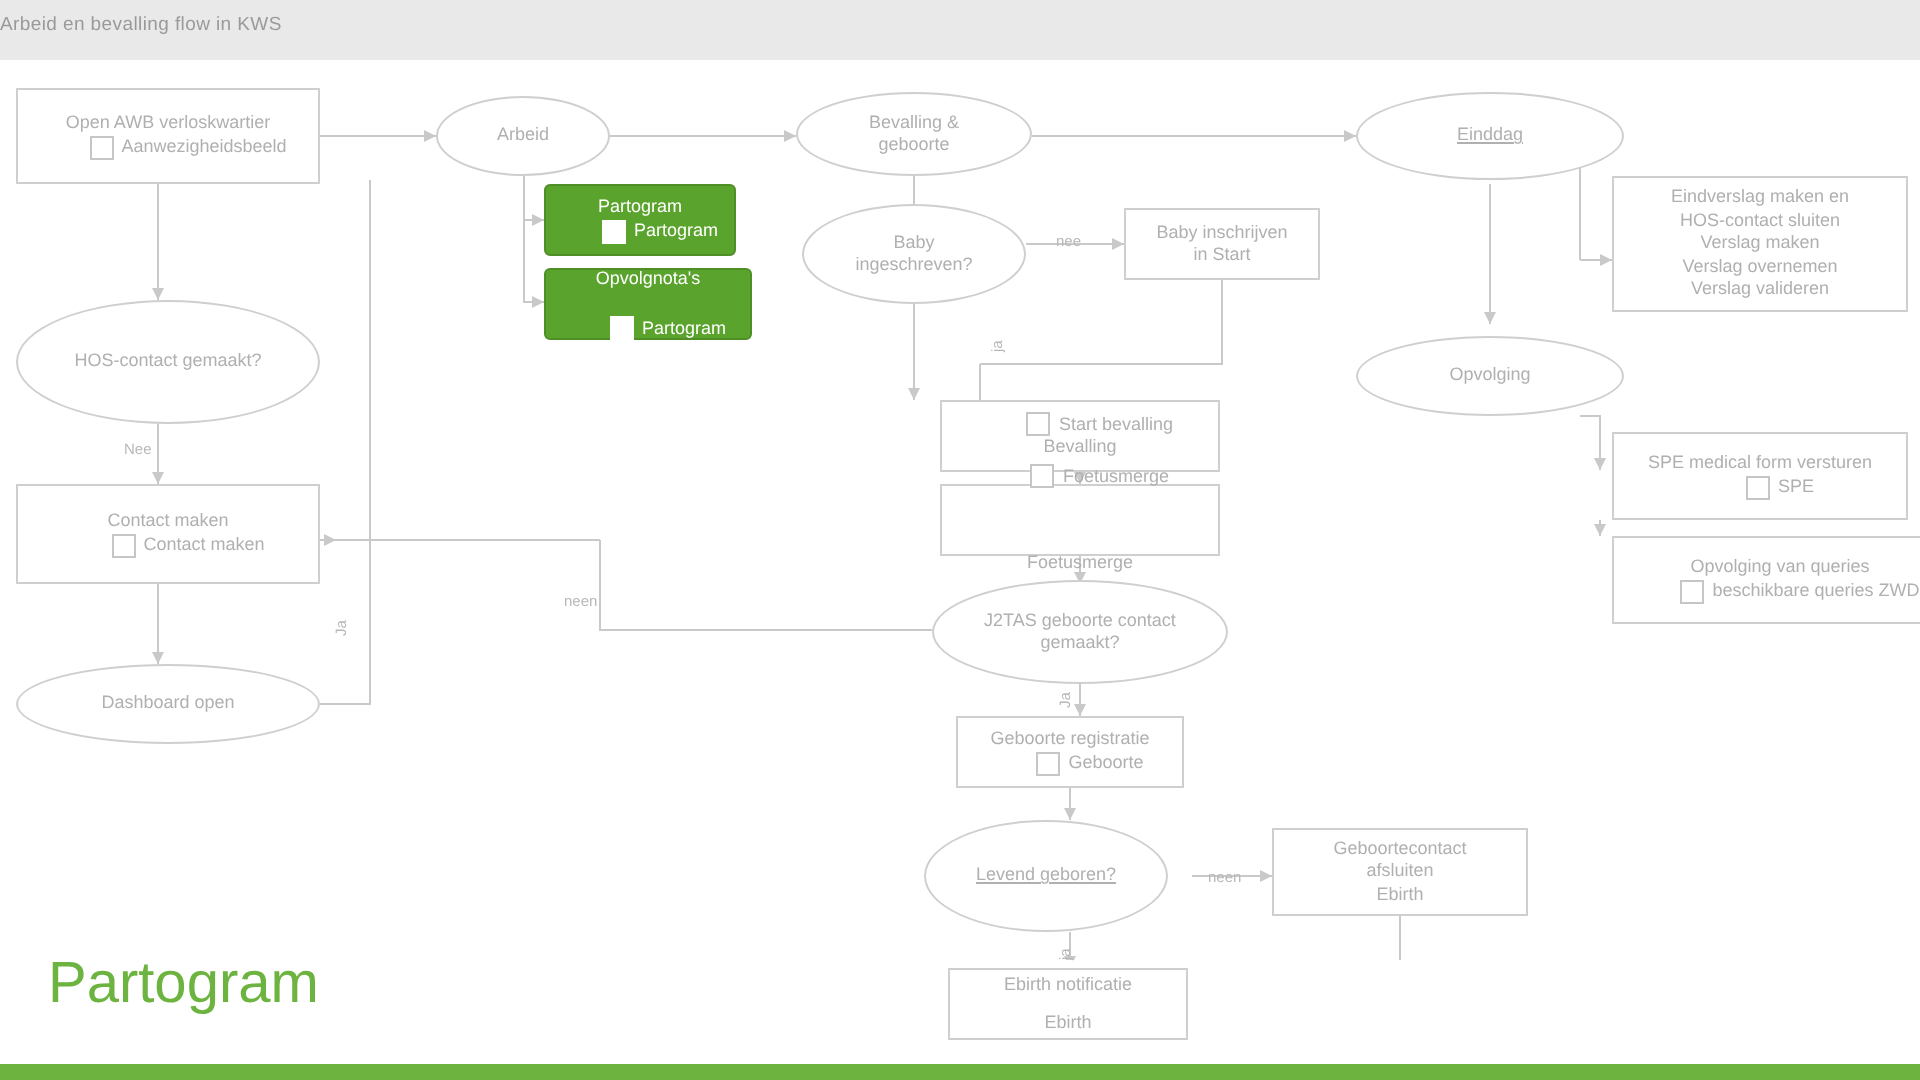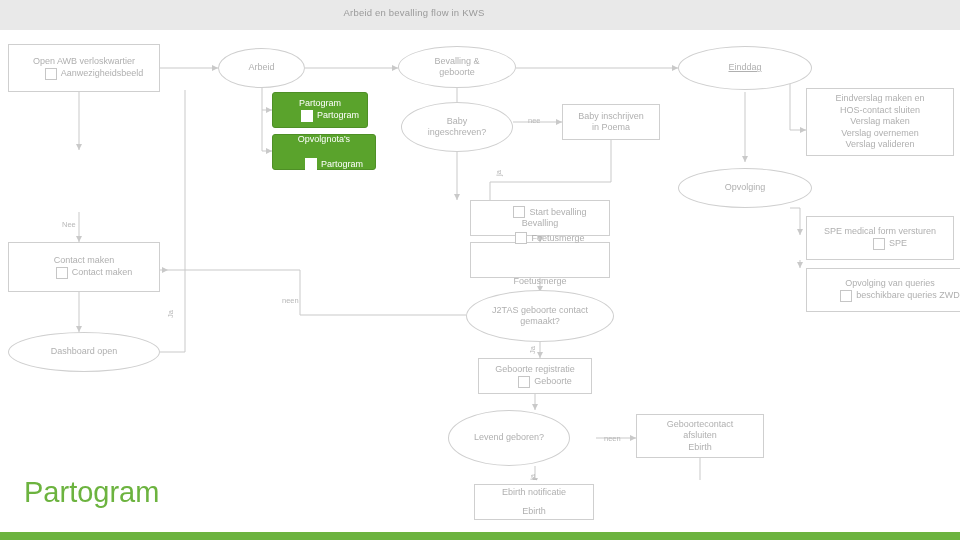--- a/index.html
+++ b/index.html
@@ -28,21 +28,21 @@
     top: 0;
     width: 960px;
     height: 30px;
     background: #e9e9e9;
   }
   .title-bar .title-text {
     position: absolute;
     left: 0;
     top: 7px;
     width: 828px;
-    text-align: center;
+    text-align: left;
     font-size: 9.5px;
     color: #9a9a9a;
     letter-spacing: 0.2px;
   }
   
   .bottom-bar {
     position: absolute;
     left: 0;
     top: 532px;
     width: 960px;
@@ -271,31 +271,34 @@
       </span>
     </div>
 
     <div class="node diamond" style="left:401px; top:72px; width:112px; height:50px;">
       <span class="line">Baby</span>
       <span class="line">ingeschreven?</span>
     </div>
 
     <div class="node rect" style="left:562px; top:74px; width:98px; height:36px;">
       <span class="line">Baby inschrijven</span>
-      <span class="line">in Poema</span>
+      <span class="line">in Start</span>
     </div>
 
     <div class="node rect" style="left:806px; top:58px; width:148px; height:68px;">
       <span class="line">Eindverslag maken en</span>
       <span class="line">HOS-contact sluiten</span>
       <span class="line">Verslag maken</span>
       <span class="line">Verslag overnemen</span>
       <span class="line">Verslag valideren</span>
     </div>
 
+    <div class="node diamond" style="left:8px; top:120px; width:152px; height:62px;">
+      <span class="line">HOS-contact gemaakt?</span>
+    </div>
 
     <div class="node rect" style="left:8px; top:212px; width:152px; height:50px;">
       <span class="line">Contact maken</span>
       <span class="withbox">
         <span class="chk"></span>
         <span>Contact maken</span>
       </span>
     </div>
 
     <div class="node oval" style="left:8px; top:302px; width:152px; height:40px;">
@@ -324,21 +327,21 @@
     </div>
 
     <div class="node rect" style="left:478px; top:328px; width:114px; height:36px;">
       <span class="line">Geboorte registratie</span>
       <span class="withbox">
         <span class="chk"></span>
         <span>Geboorte</span>
       </span>
     </div>
 
-    <div class="node diamond" style="left:448px; top:380px; width:122px; height:56px;">
+    <div class="node diamond" style="left:462px; top:380px; width:122px; height:56px;text-decoration:underline;">
       <span class="line">Levend geboren?</span>
     </div>
 
     <div class="node rect" style="left:636px; top:384px; width:128px; height:44px;">
       <span class="line">Geboortecontact</span>
       <span class="line">afsluiten</span>
       <span class="line">Ebirth</span>
     </div>
 
     <div class="node rect" style="left:474px; top:454px; width:120px; height:36px;justify-content:space-between;">

